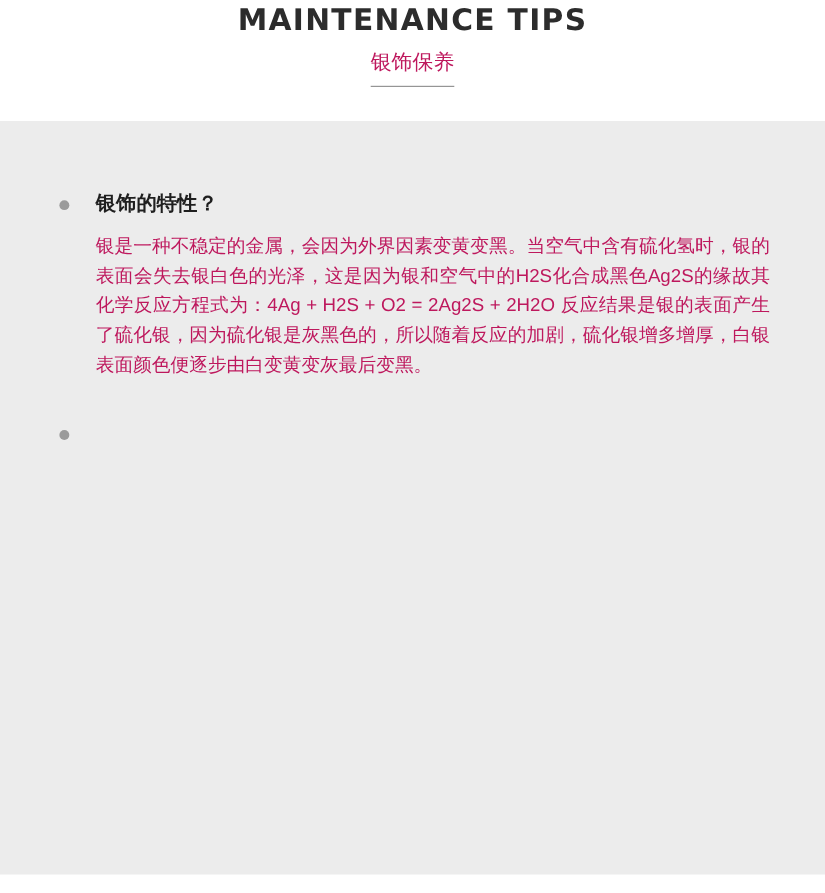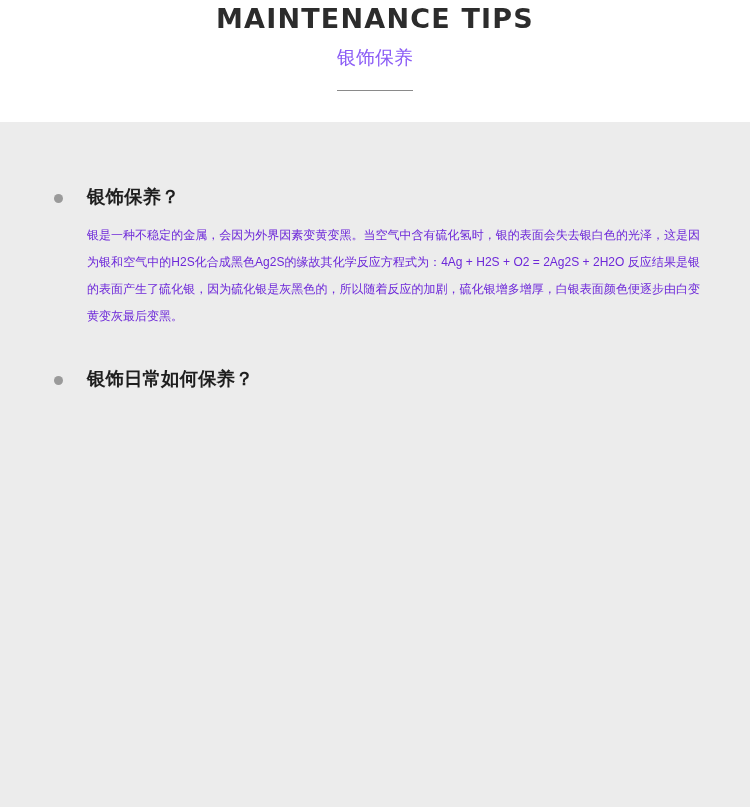--- a/index.html
+++ b/index.html
@@ -34,22 +34,22 @@
     margin: 0;
     font-family: "DejaVu Sans", sans-serif;
   }
   .header-sub-wrap {
     margin-top: 10px;
     text-align: center;
   }
   .header-sub {
     display: inline-block;
     font-size: 19px;
-    color: #8b5cf6;
-    padding-bottom: 20px;
+    color: #be185d;
+    padding-bottom: 8px;
     border-bottom: 1px solid #8a8a8a;
     line-height: 24px;
   }
   .body-panel {
     margin-top: 31px;
     background: #ececec;
     height: 685px;
     box-sizing: border-box;
     padding: 0;
   }
@@ -74,23 +74,23 @@
   .section-first .bullet { top: 72px; }
   .section-mid .bullet { top: 46px; }
   .q {
     font-size: 18.5px;
     font-weight: bold;
     color: #1f1f1f;
     line-height: 26px;
     margin: 0 0 12px 0;
   }
   .a {
-    font-size: 12px;
+    font-size: 17px;
     line-height: 27px;
-    color: #6d28d9;
+    color: #be185d;
     margin: 0;
     text-align: justify;
     padding-right: 2px;
   }
 </style>
 </head>
 <body>
 
 <div class="page">
 
@@ -99,26 +99,25 @@
     <div class="header-sub-wrap">
       <span class="header-sub">银饰保养</span>
     </div>
   </div>
 
   <div class="body-panel">
     <div class="sections">
 
       <div class="section section-first">
         <span class="bullet"></span>
-        <p class="q">银饰保养？</p>
+        <p class="q">银饰的特性？</p>
         <p class="a">银是一种不稳定的金属，会因为外界因素变黄变黑。当空气中含有硫化氢时，银的表面会失去银白色的光泽，这是因为银和空气中的H2S化合成黑色Ag2S的缘故其化学反应方程式为：4Ag + H2S + O2 = 2Ag2S + 2H2O 反应结果是银的表面产生了硫化银，因为硫化银是灰黑色的，所以随着反应的加剧，硫化银增多增厚，白银表面颜色便逐步由白变黄变灰最后变黑。</p>
       </div>
 
 
       <div class="section section-mid">
         <span class="bullet"></span>
-        <p class="q">银饰日常如何保养？</p>
       </div>
 
     </div>
   </div>
 
 </div>
 
 </body></html>

